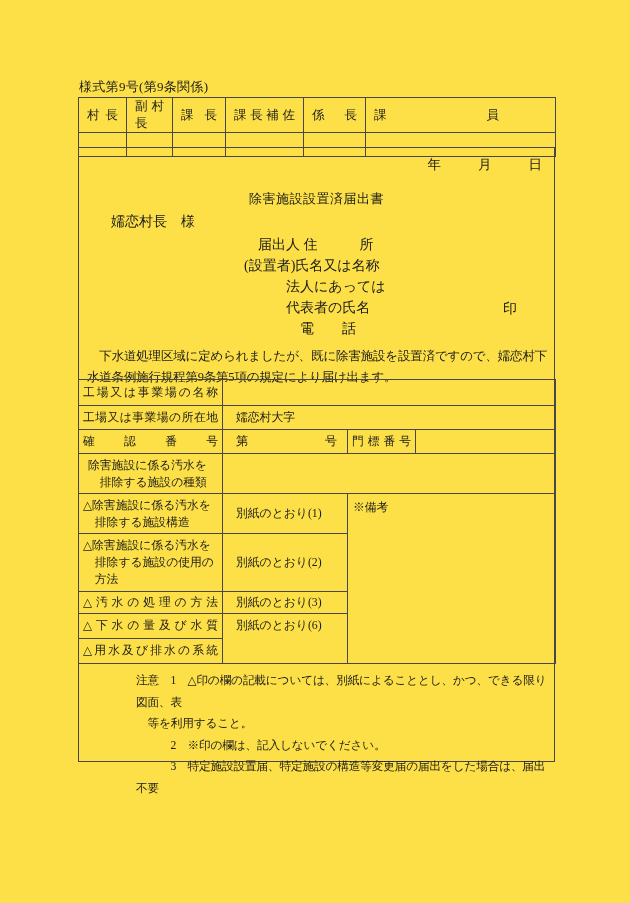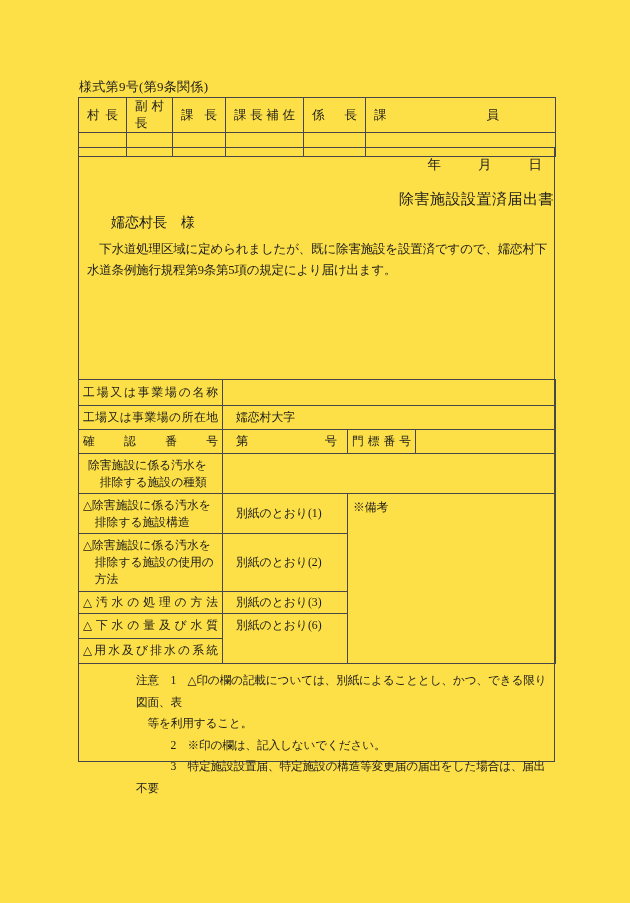--- a/index.html
+++ b/index.html
@@ -19,21 +19,21 @@
   .approval .hdr { text-align:justify; text-align-last:justify; height:26px; }
   .approval .hdr-wide { text-align:right; text-align-last:left; }
   .approval .blank { height:24px; }
 
   
   .main-box {
     position:absolute; left:78px; top:147px; width:477px; height:615px;
     border:1px solid #474747;
   }
   .date-row { margin:8px 12px 0 0; display:flex; justify-content:flex-end; gap:37px; font-size:13.5px; }
-  .doc-title { margin-top:16px; text-align:right; font-size:15px; letter-spacing:.5px; }
+  .doc-title { margin-top:16px; text-align:center; font-size:13px; letter-spacing:.5px; }
   .addressee { margin:5px 0 0 32px; font-size:14px; }
   .addressee .honorific { margin-left:14px; }
   .applicant { position:relative; margin-top:3px; padding-left:165px; font-size:14px; line-height:21px; }
   .applicant div { white-space:pre-wrap; }
   .seal { position:absolute; right:37px; top:64px; font-size:14px; }
   .body-text { margin:7px 7px 12px 8px; font-size:12.5px; line-height:21px; text-align:justify; white-space:pre-wrap; letter-spacing:-.2px; }
 
   
   .detail { position:absolute; left:-1px; top:231px; width:477px; }
   .detail td { font-size:11.8px; }
@@ -93,20 +93,28 @@
       <span>月</span>
       <span>日</span>
     </div>
 
     <div class="doc-title">除害施設設置済届出書</div>
 
     <div class="addressee">
       <span>嬬恋村長</span><span class="honorific">様</span>
     </div>
 
+    <div class="applicant">
+      <div>　届出人 住　　　所</div>
+      <div>(設置者)氏名又は名称</div>
+      <div>　　　法人にあっては</div>
+      <div>　　　代表者の氏名</div>
+      <div>　　　　電　　話</div>
+      <span class="seal">印</span>
+    </div>
 
     <div class="body-text">　下水道処理区域に定められましたが、既に除害施設を設置済ですので、嬬恋村下水道条例施行規程第9条第5項の規定により届け出ます。</div>
 
     <table class="detail">
       <colgroup>
         <col style="width:144px">
           <col style="width:125px">
           <col style="width:68px">
           <col style="width:140px">
       </colgroup>

